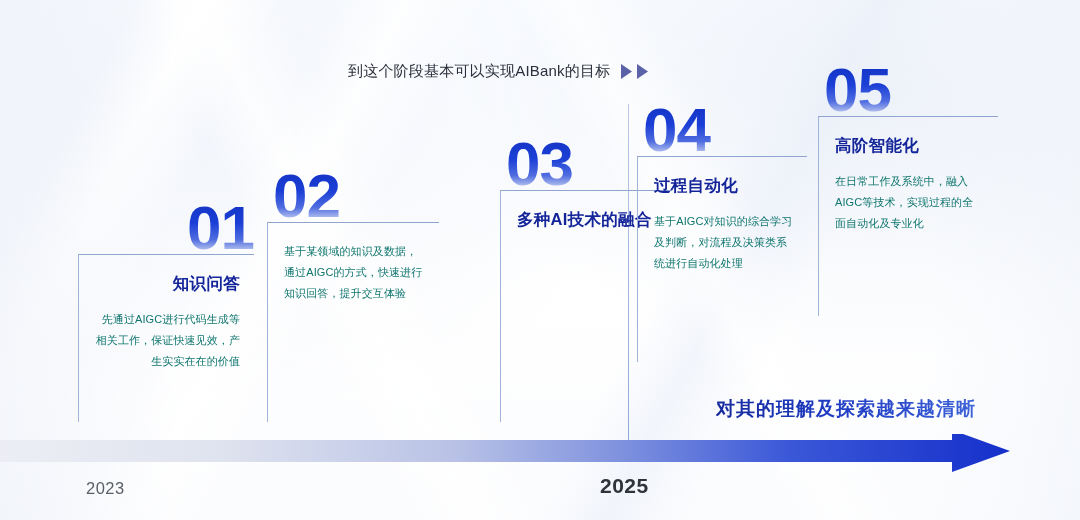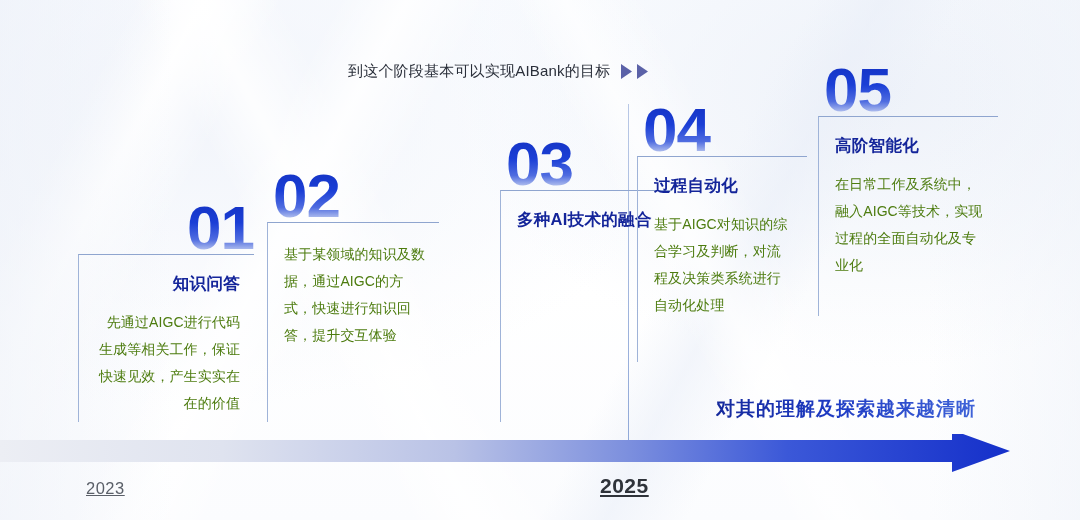--- a/index.html
+++ b/index.html
@@ -98,23 +98,23 @@
     box-sizing: border-box;
   }
   .stage-title {
     font-size: 16.5px;
     font-weight: 700;
     color: #14259a;
     letter-spacing: 0.3px;
     margin-bottom: 14px;
   }
   .stage-body {
-    font-size: 14px;
+    font-size: 11px;
     line-height: 1.92;
-    color: #4d7c0f;
+    color: #0f766e;
     letter-spacing: 0.1px;
   }
 
   
   .tagline {
     position: absolute;
     left: 716px;
     top: 396px;
     font-size: 19px;
     font-weight: 700;
@@ -133,21 +133,20 @@
     left: 0;
     top: 434px;
     width: 1080px;
     height: 50px;
   }
   .timeline svg { display: block; }
 
   .year {
     position: absolute;
     color: #3c3f45;
-    text-decoration: underline;
   }
   .year-start {
     left: 86px;
     top: 479px;
     font-size: 16.5px;
     color: #5a5f68;
     letter-spacing: 0.5px;
   }
   .year-mid {
     left: 600px;

